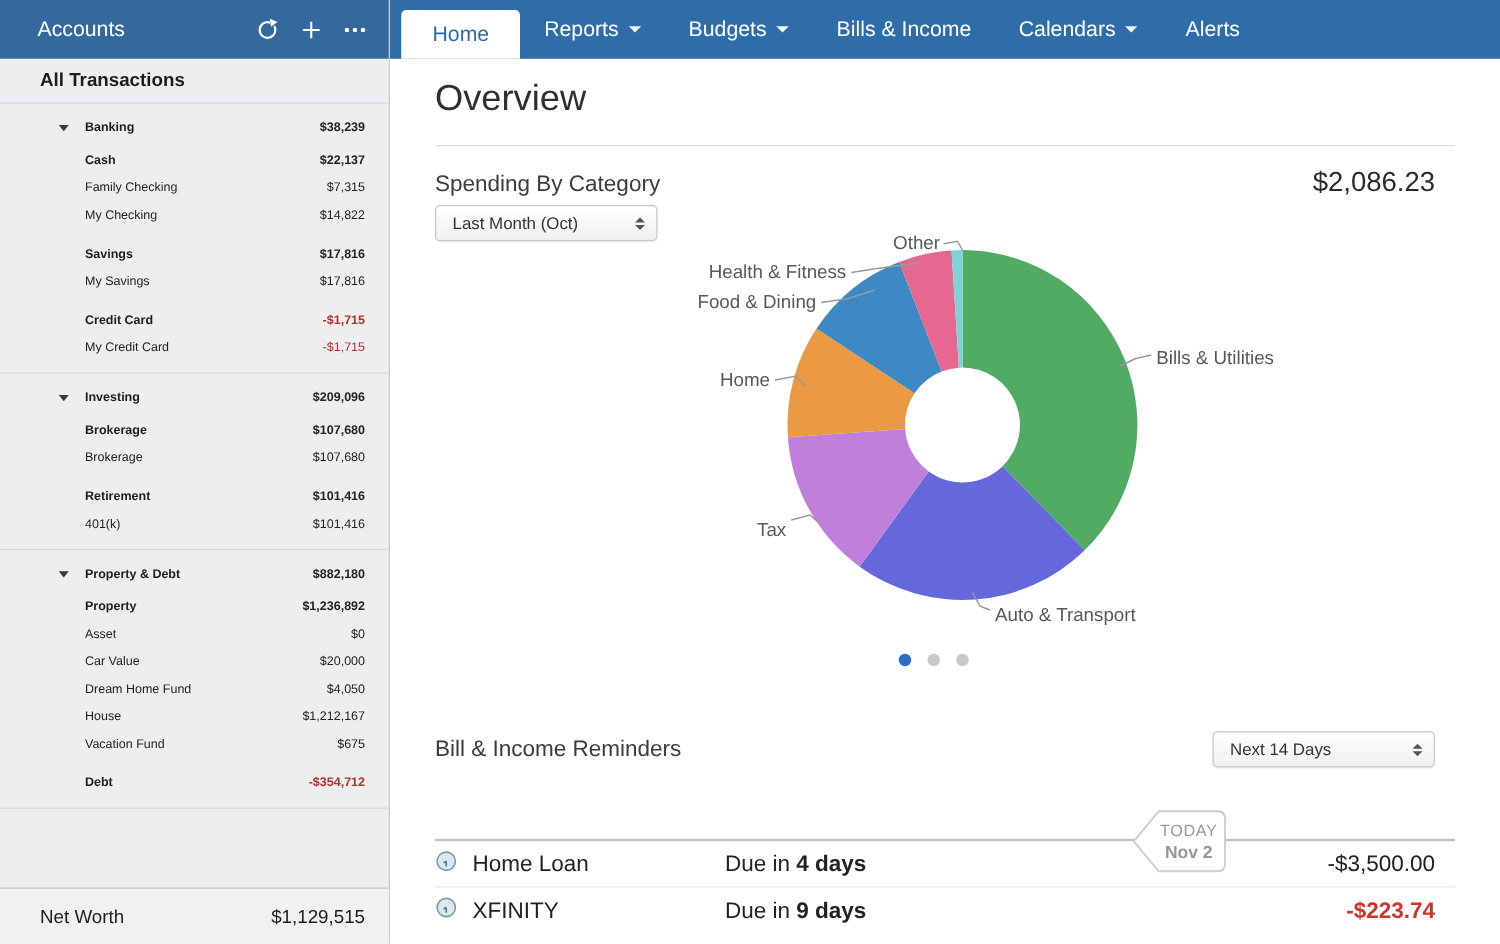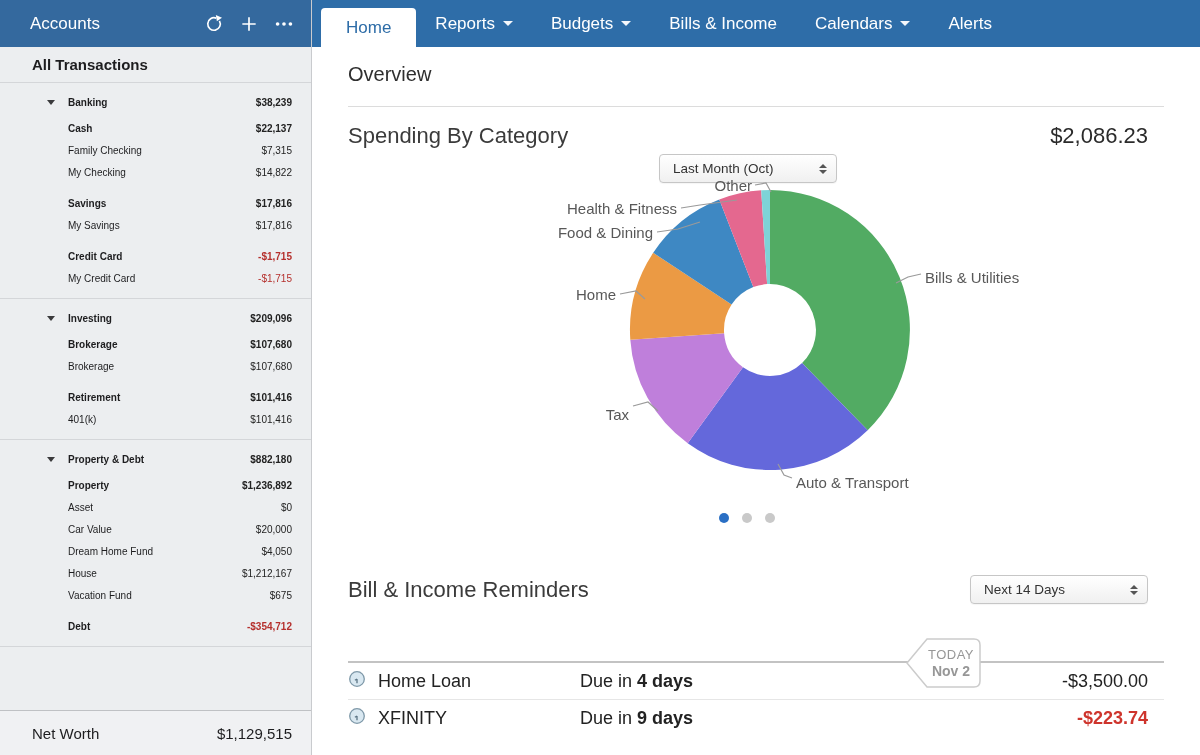--- a/index.html
+++ b/index.html
@@ -37,26 +37,26 @@
   .navbar { height:47px; background:#2e6da8; display:flex; align-items:flex-end; padding-left:9px; }
   .nav-tab { height:39px; margin-bottom:0; background:#fff; color:#2d6ca7; font-size:17px;
              font-weight:500; display:flex; align-items:center; padding:0 25px;
              border-radius:4px 4px 0 0; cursor:pointer; }
   .nav-item { height:47px; display:flex; align-items:center; color:#fff; font-size:17px;
               padding:0 19px; cursor:pointer; }
   .nav-caret { width:0; height:0; margin-left:8px; border-left:5px solid transparent;
                border-right:5px solid transparent; border-top:5.5px solid rgba(255,255,255,.95); }
 
   .content { flex:1; padding:0 36px; position:relative; }
-  h1.overview { margin-top:16px; font-size:20px; font-weight:400; color:#2f2f2f; }
+  h1.overview { margin-top:16px; font-size:29px; font-weight:400; color:#2f2f2f; }
   .divider { border:none; border-top:1px solid #dcdcdc; margin-top:20px; }
   .sec-head { display:flex; justify-content:space-between; align-items:baseline; margin-top:16px; }
-  .sec-title { font-size:22px; font-weight:400; color:#3b3b3b; }
+  .sec-title { font-size:18px; font-weight:400; color:#3b3b3b; }
   .sec-total { font-size:22px; color:#2b2b2b; margin-right:16px; }
-  .select-row { display:flex; justify-content:center; margin-top:5px; }
+  .select-row { display:flex; justify-content:flex-start; margin-top:5px; }
   .select { display:inline-flex; align-items:center; justify-content:space-between; width:178px;
             height:29px; border:1px solid #c6c6c6; border-radius:4px; margin-right:16px;
             background:linear-gradient(#ffffff,#f0f0f0); box-shadow:0 1px 1px rgba(0,0,0,.04);
             font-size:13.5px; color:#333; padding:0 9px 0 13px; cursor:pointer; }
   .sel-arrows { display:flex; flex-direction:column; gap:2px; }
   .sel-arrows i { display:block; width:0; height:0; border-left:4px solid transparent;
                   border-right:4px solid transparent; }
   .sel-arrows .up { border-bottom:4.5px solid #555; }
   .sel-arrows .dn { border-top:4.5px solid #555; }
 

